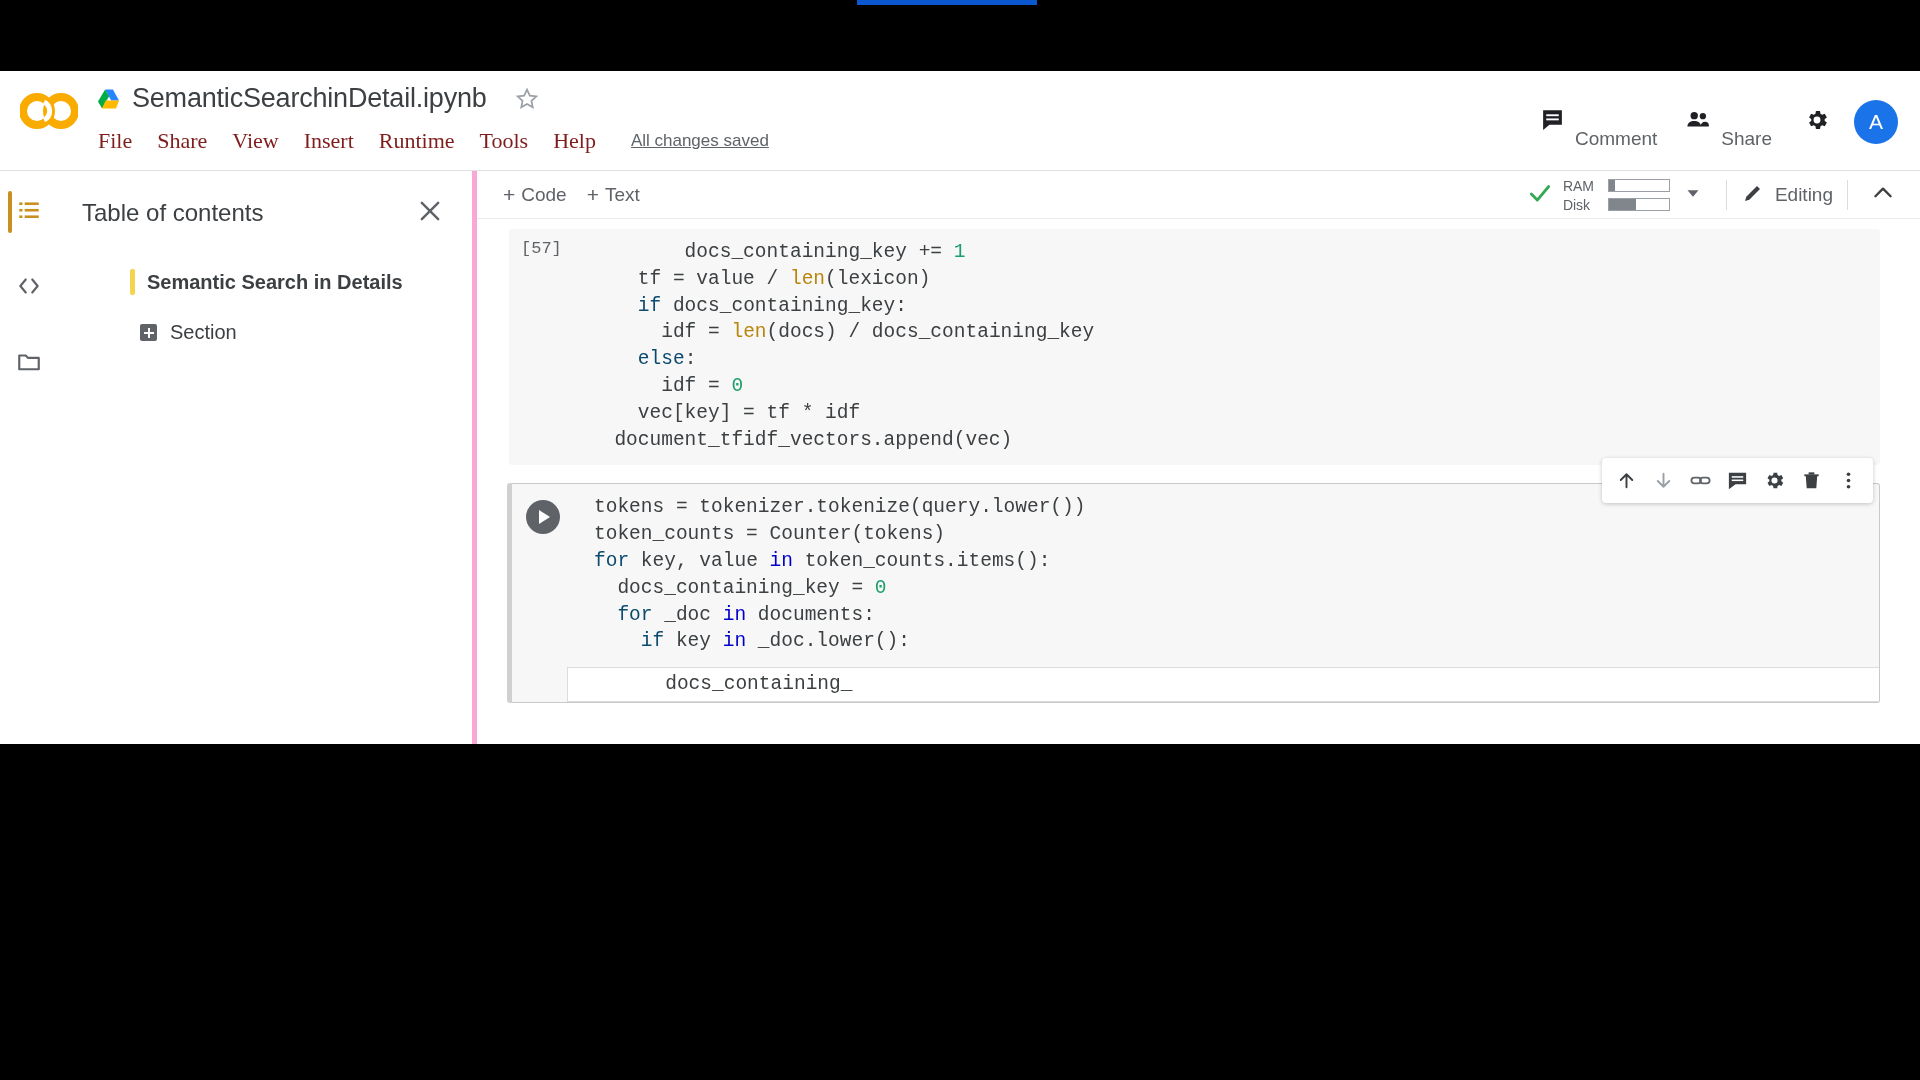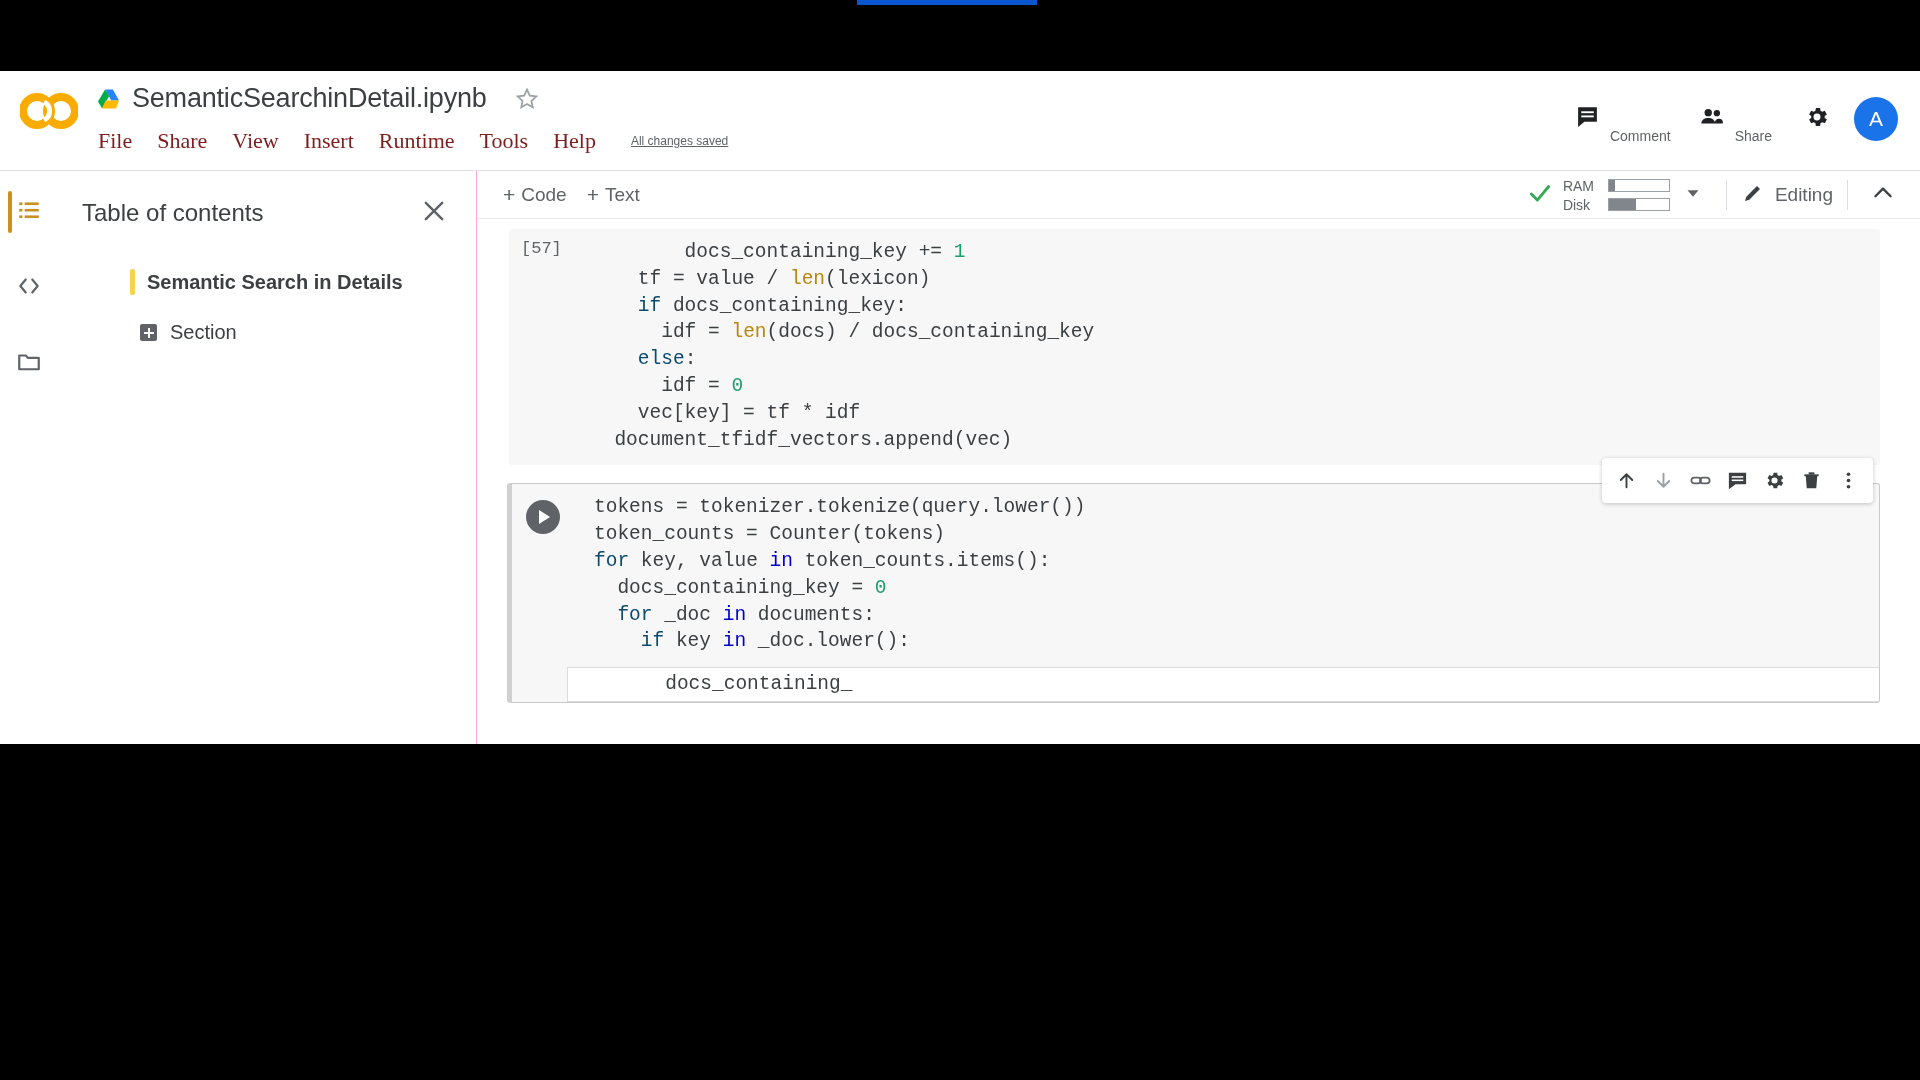--- a/index.html
+++ b/index.html
@@ -46,33 +46,33 @@
 
   .menu-row {
     position: absolute; left: 98px; top: 57px;
     display: flex; align-items: center; gap: 25px;
   }
   .menu-item {
     font-size: 22px; color: #7f1d1d; cursor: default;
     font-family: Liberation Serif, serif;
   }
   .saved-note {
-    font-size: 12px; color: #5f6368; text-decoration: underline;
+    font-size: 17px; color: #5f6368; text-decoration: underline;
     margin-left: 10px;
   }
 
   .header-right {
     position: absolute; right: 22px; top: 14px;
     display: flex; align-items: center; gap: 0px;
   }
   .hdr-btn {
     display: flex; align-items: center; gap: 10px;
     padding: 8px 14px; border-radius: 4px; cursor: pointer;
   }
-  .hdr-btn span.lbl { font-size: 14px; color: #5f6368; margin-top: 35px; }
+  .hdr-btn span.lbl { font-size: 19px; color: #5f6368; margin-top: 35px; }
   .gear-btn { padding: 10px; margin-left: 8px; border-radius: 50%; cursor: pointer; }
   .avatar {
     width: 44px; height: 44px; border-radius: 50%;
     background: #1a73e8; color: #fff;
     display: flex; align-items: center; justify-content: center;
     font-size: 21px; margin-left: 14px; cursor: pointer;
   }
 
   
   .body-wrap { position: relative; height: 831px; display: flex; }
@@ -88,21 +88,21 @@
     position: relative; cursor: pointer;
   }
   .rail-item.active::before {
     content: ""; position: absolute; left: 2px; top: 2px;
     width: 4px; height: 42px; background: #c98f20; border-radius: 2px;
   }
 
   
   .toc {
     width: 419px; flex: 0 0 419px; background: #fff;
-    border-right: 1px solid #f9a8d4; position: relative;
+    border-right: 5px solid #f9a8d4; position: relative;
   }
   .toc-head {
     display: flex; align-items: center; justify-content: space-between;
     padding: 26px 28px 0 24px;
   }
   .toc-title { font-size: 24px; color: #3c4043; }
   .toc-close { cursor: pointer; }
   .toc-entry {
     margin: 40px 0 0 60px; display: flex; align-items: center; gap: 12px; padding-left: 12px;
   }

